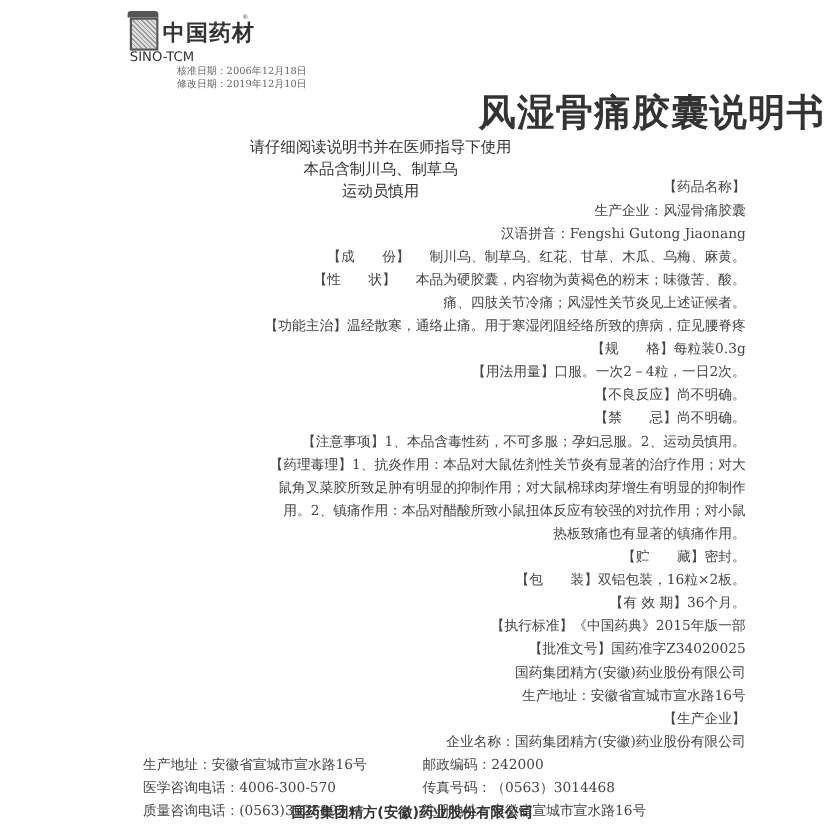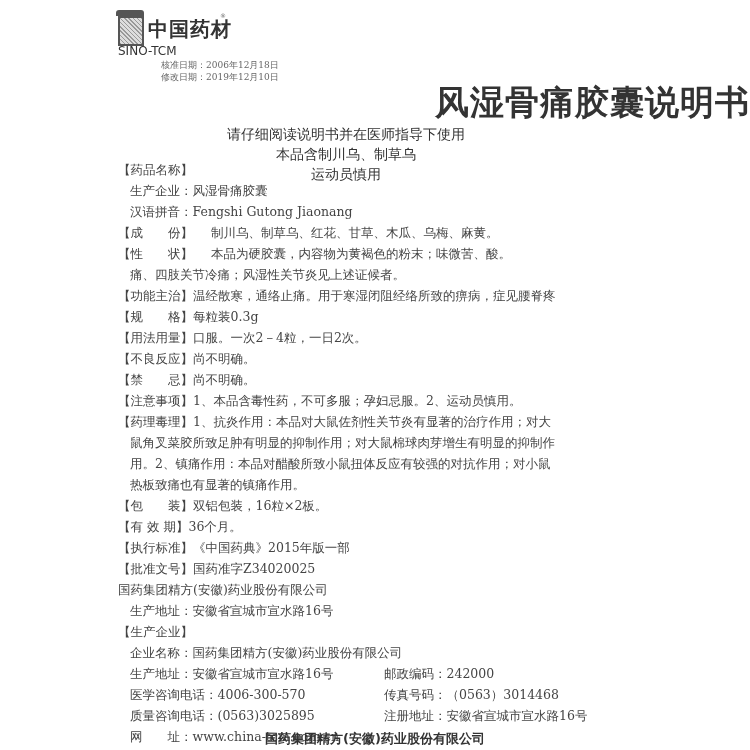--- a/index.html
+++ b/index.html
@@ -7,21 +7,21 @@
   .logo { position:absolute; left:118px; top:10px; width:100px; height:48px; }
   .logo-box { position:absolute; left:0; top:6px; width:22px; height:26px; border:2px solid #555; background:repeating-linear-gradient(45deg,#999 0 1px,#ddd 1px 3px); }
   .logo-top { position:absolute; left:-2px; top:0; width:28px; height:6px; background:#555; border-radius:3px 3px 0 0; }
   .logo-cn { position:absolute; left:30px; top:6px; font-family:"DejaVu Sans", sans-serif; font-weight:bold; font-size:20px; color:#333; letter-spacing:1px; white-space:nowrap; }
   .logo-reg { position:absolute; left:102px; top:2px; font-size:6px; color:#666; font-family:"DejaVu Sans", sans-serif; }
   .logo-en { position:absolute; left:0; top:34px; font-family:"DejaVu Sans", sans-serif; font-weight:normal; font-size:12px; color:#333; white-space:nowrap; }
   .dates { position:absolute; left:117px; top:59px; font-size:9px; line-height:12px; color:#666;margin-left:44px; }
   .title { position:absolute; left:0; width:750px; top:80px; text-align:right; font-family:"DejaVu Sans", sans-serif; font-weight:bold; font-size:34px; color:#333; letter-spacing:1px; }
   .subs { position:absolute; left:0; width:692px; top:124px; text-align:center; font-family:"DejaVu Sans", sans-serif; font-size:14px; line-height:20px; color:#333; }
   .body { position:absolute; left:118px; top:159px; width:560px; font-size:12.5px; line-height:21px; color:#444; }
-  .row { display:flex; white-space:nowrap; }
+  .row { display:flex; white-space:nowrap;justify-content:flex-end; }
   .lbl { flex:0 0 auto; }
   .val { white-space:normal;margin-left:18px; }
   .ind { padding-left:12px; }
   .grid2 { display:flex; white-space:nowrap; padding-left:12px; }
   .grid2 .c1 { width:254px; }
   .footer { position:absolute; left:0; width:750px; top:730px; text-align:center; font-family:"DejaVu Sans", sans-serif; font-weight:bold; font-size:13px; color:#333; }
 </style>
 </head>
 <body>
 
@@ -87,20 +87,24 @@
       <span>1、本品含毒性药，不可多服；孕妇忌服。2、运动员慎用。</span>
     </div>
   <div class="row">
       <span class="lbl">【药理毒理】</span>
       <span>1、抗炎作用：本品对大鼠佐剂性关节炎有显著的治疗作用；对大</span>
     </div>
   <div class="row ind">鼠角叉菜胶所致足肿有明显的抑制作用；对大鼠棉球肉芽增生有明显的抑制作</div>
   <div class="row ind">用。2、镇痛作用：本品对醋酸所致小鼠扭体反应有较强的对抗作用；对小鼠</div>
   <div class="row ind">热板致痛也有显著的镇痛作用。</div>
   <div class="row">
+      <span class="lbl">【贮　　藏】</span>
+      <span>密封。</span>
+    </div>
+  <div class="row">
       <span class="lbl">【包　　装】</span>
       <span>双铝包装，16粒×2板。</span>
     </div>
   <div class="row">
       <span class="lbl">【有 效 期】</span>
       <span>36个月。</span>
     </div>
   <div class="row">
       <span class="lbl">【执行标准】</span>
       <span>《中国药典》2015年版一部</span>

